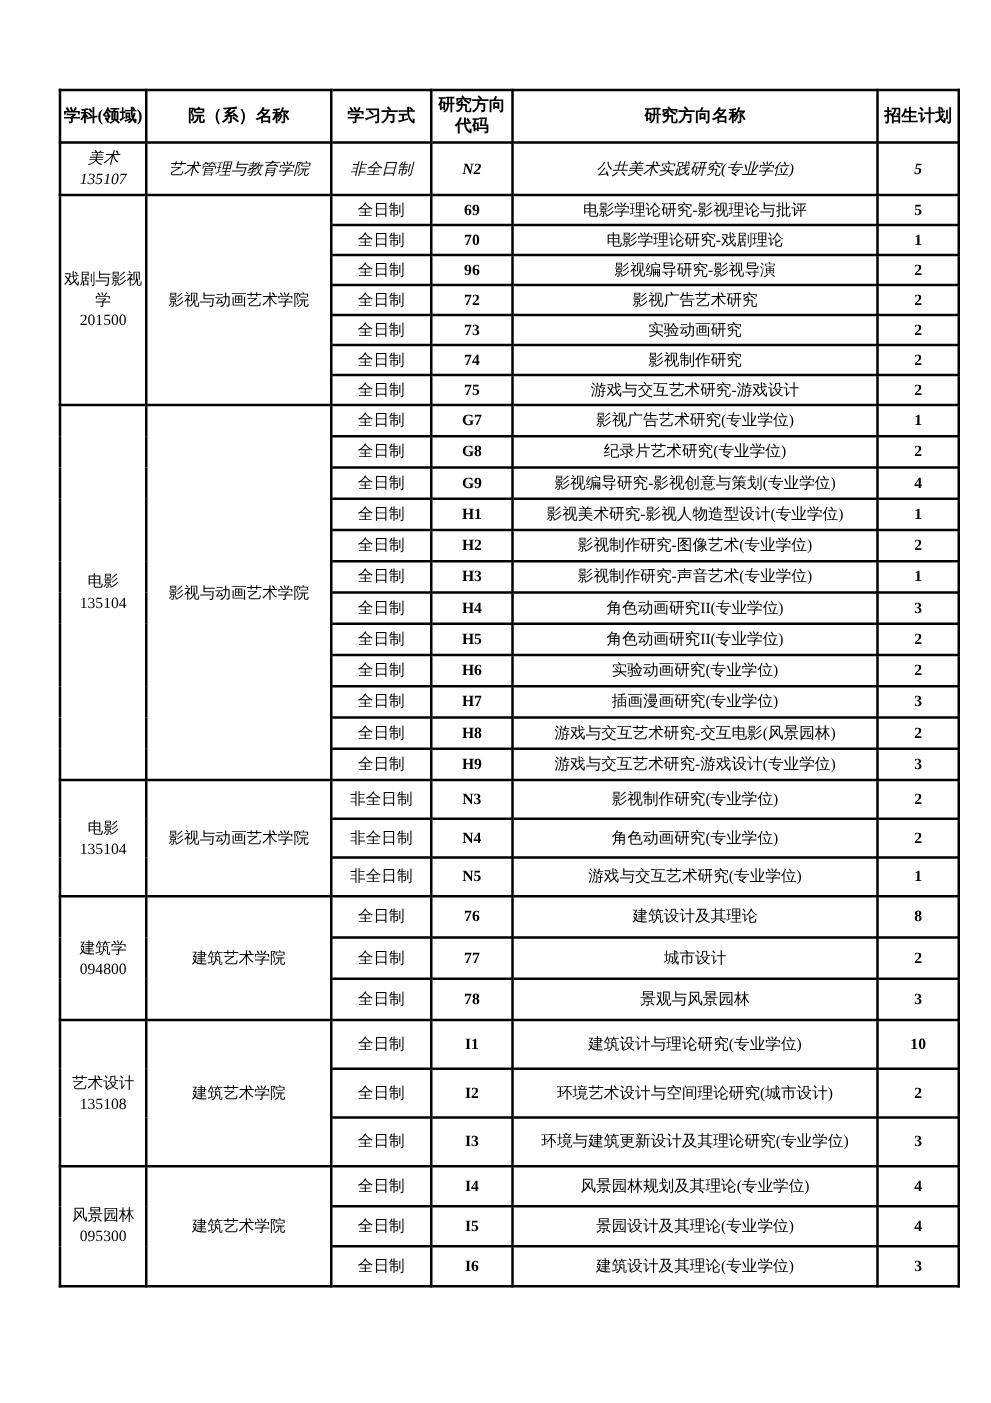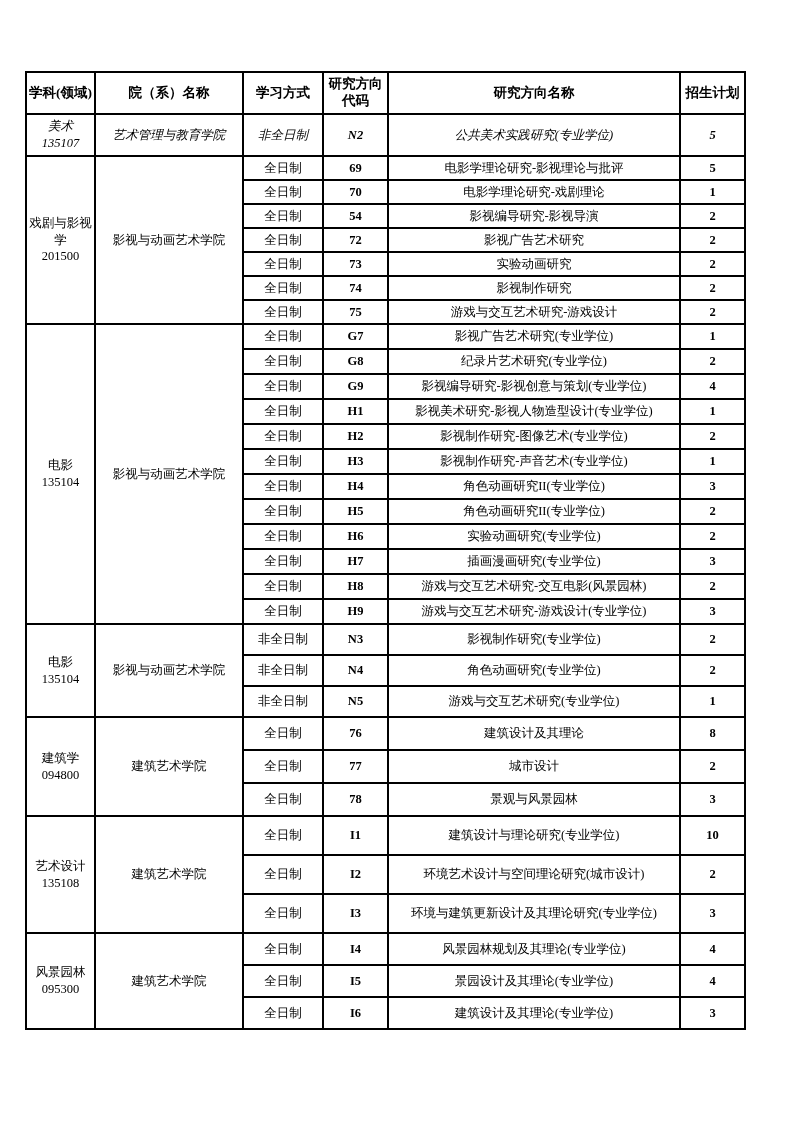--- a/index.html
+++ b/index.html
@@ -6,21 +6,21 @@
   body {
     width: 793px;
     height: 1122px;
     background: #ffffff;
     position: relative;
     font-family: "Liberation Serif", "DejaVu Serif", serif;
     color: #000000;
   }
   table.admissions {
     position: absolute;
-    left: 25px;
+    left: 47px;
     top: 71px;
     border-collapse: collapse;
     table-layout: fixed;
     width: 719px;
   }
   .admissions th, .admissions td {
     border: 2px solid #000000;
     text-align: center;
     vertical-align: middle;
     padding: 1px 2px;
@@ -97,21 +97,21 @@
         <td class="plan">5</td>
       </tr>
       <tr class="group-1">
         <td class="mode">全日制</td>
         <td class="code">70</td>
         <td class="direction">电影学理论研究-戏剧理论</td>
         <td class="plan">1</td>
       </tr>
       <tr class="group-1">
         <td class="mode">全日制</td>
-        <td class="code">54</td>
+        <td class="code">96</td>
         <td class="direction">影视编导研究-影视导演</td>
         <td class="plan">2</td>
       </tr>
       <tr class="group-1">
         <td class="mode">全日制</td>
         <td class="code">72</td>
         <td class="direction">影视广告艺术研究</td>
         <td class="plan">2</td>
       </tr>
       <tr class="group-1">

